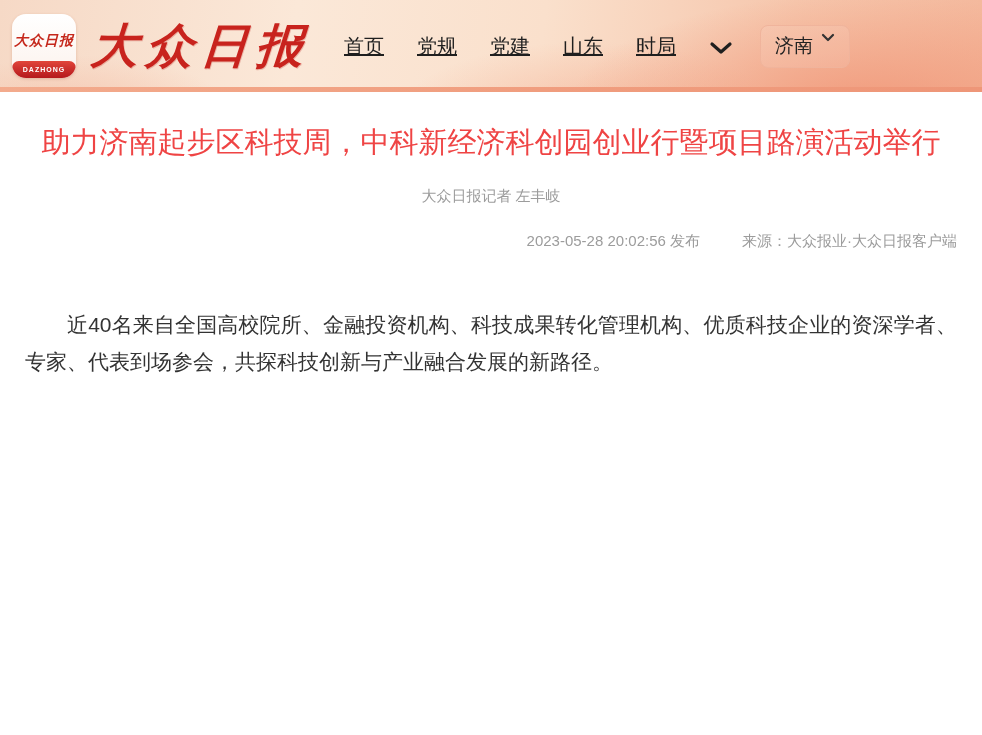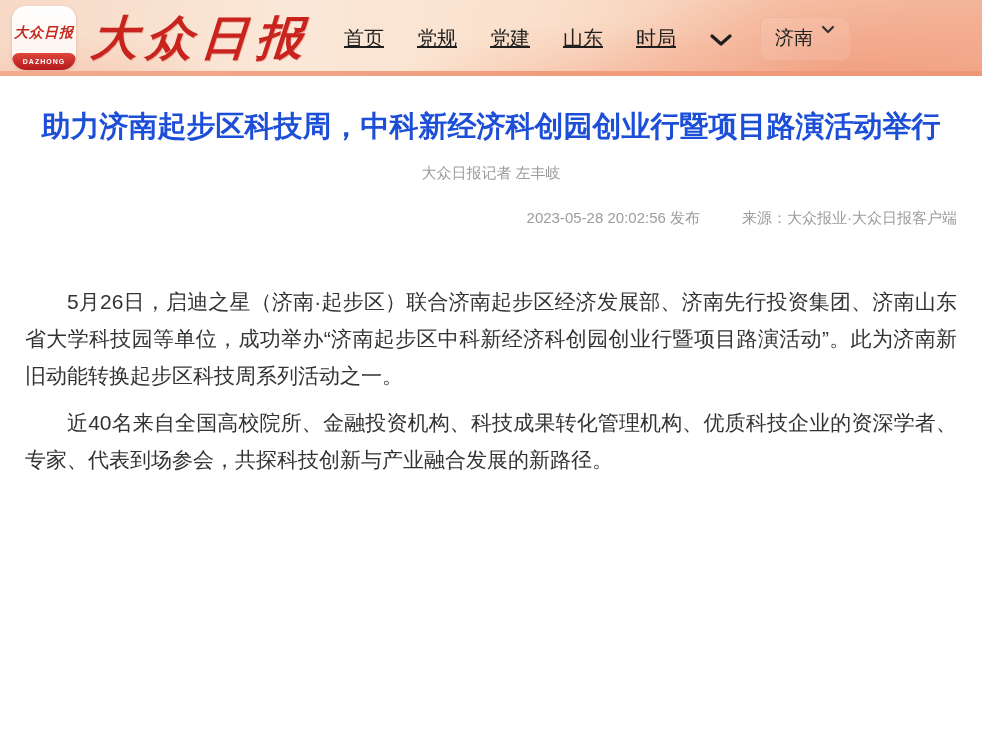--- a/index.html
+++ b/index.html
@@ -7,21 +7,21 @@
   body {
     width: 982px; height: 735px;
     background: #ffffff;
     font-family: "Liberation Sans", "DejaVu Sans", sans-serif;
     overflow: hidden;
   }
 
   
   .header {
     position: relative;
-    height: 76px;
+    height: 92px;
     display: flex;
     align-items: center;
     padding-left: 12px;
     background:
       radial-gradient(ellipse 420px 160px at 88% 115%, rgba(240,146,115,0.80), rgba(240,146,115,0) 70%),
       radial-gradient(ellipse 300px 120px at 60% 130%, rgba(244,168,138,0.55), rgba(244,168,138,0) 65%),
       radial-gradient(ellipse 260px 100px at 8% 125%, rgba(243,170,142,0.45), rgba(243,170,142,0) 60%),
       linear-gradient(98deg, #f6d9c6 0%, #fbe8d8 30%, #fae0cc 55%, #f6c6ac 80%, #f4b89c 100%);
   }
   .header::after {
@@ -97,27 +97,27 @@
     white-space: nowrap;
   }
 
   
   .main { padding: 0 25px; }
 
   .article-title {
     margin-top: 29px;
     text-align: center;
     font-size: 29px;
-    font-weight: 700;
-    color: #1d4ed8;
+    font-weight: 400;
+    color: #ef4444;
     line-height: 1.5;
   }
 
   .byline {
-    margin-top: 15px;
+    margin-top: 22px;
     text-align: center;
     font-size: 15px;
     color: #9c9c9c;
   }
 
   .meta-row {
     margin-top: 26px;
     display: flex;
     justify-content: flex-end;
     gap: 42px;
@@ -176,16 +176,15 @@
   <h1 class="article-title">助力济南起步区科技周，中科新经济科创园创业行暨项目路演活动举行</h1>
 
   <div class="byline">大众日报记者 左丰岐</div>
 
   <div class="meta-row">
     <span>2023-05-28 20:02:56 发布</span>
     <span>来源：大众报业·大众日报客户端</span>
   </div>
 
   <article class="article-body">
-    <p>5月26日，启迪之星（济南·起步区）联合济南起步区经济发展部、济南先行投资集团、济南山东省大学科技园等单位，成功举办“济南起步区中科新经济科创园创业行暨项目路演活动”。此为济南新旧动能转换起步区科技周系列活动之一。</p>
     <p>近40名来自全国高校院所、金融投资机构、科技成果转化管理机构、优质科技企业的资深学者、专家、代表到场参会，共探科技创新与产业融合发展的新路径。</p>
   </article>
 </main>
 
 </body></html>

